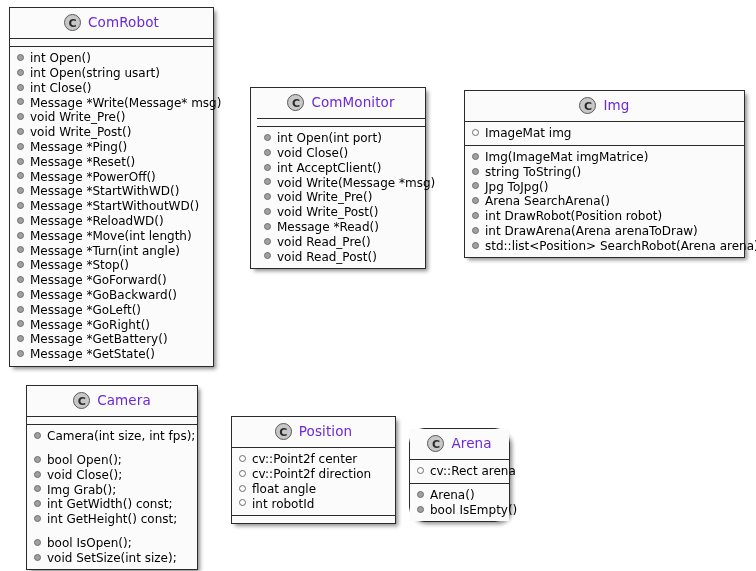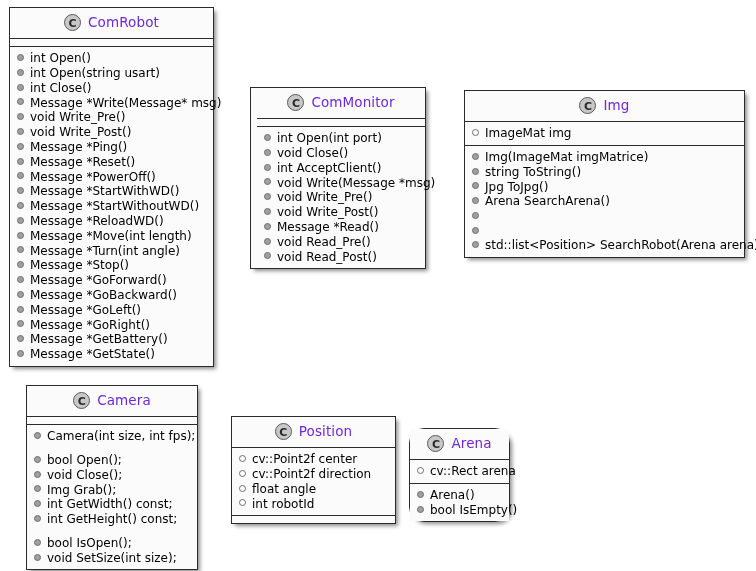--- a/index.html
+++ b/index.html
@@ -193,22 +193,22 @@
       <span class="class-icon"></span><span class="class-title">Img</span>
     </div>
     <div class="compartment">
       <div class="member"><span class="vis-dot hollow"></span><span class="member-text">ImageMat img</span></div>
     </div>
     <div class="compartment">
       <div class="member"><span class="vis-dot filled"></span><span class="member-text">Img(ImageMat imgMatrice)</span></div>
       <div class="member"><span class="vis-dot filled"></span><span class="member-text">string ToString()</span></div>
       <div class="member"><span class="vis-dot filled"></span><span class="member-text">Jpg ToJpg()</span></div>
       <div class="member"><span class="vis-dot filled"></span><span class="member-text">Arena SearchArena()</span></div>
-      <div class="member"><span class="vis-dot filled"></span></div>
-      <div class="member"><span class="vis-dot filled"></span></div>
+      <div class="member"><span class="vis-dot filled"></span><span class="member-text">int DrawRobot(Position robot)</span></div>
+      <div class="member"><span class="vis-dot filled"></span><span class="member-text">int DrawArena(Arena arenaToDraw)</span></div>
       <div class="member"><span class="vis-dot filled"></span><span class="member-text">std::list&lt;Position&gt; SearchRobot(Arena arena)</span></div>
     </div>
   </div>
 
   <div class="uml-class" id="class-camera">
     <div class="class-header">
       <span class="class-icon"></span><span class="class-title">Camera</span>
     </div>
     <div class="compartment empty"></div>
     <div class="compartment">

